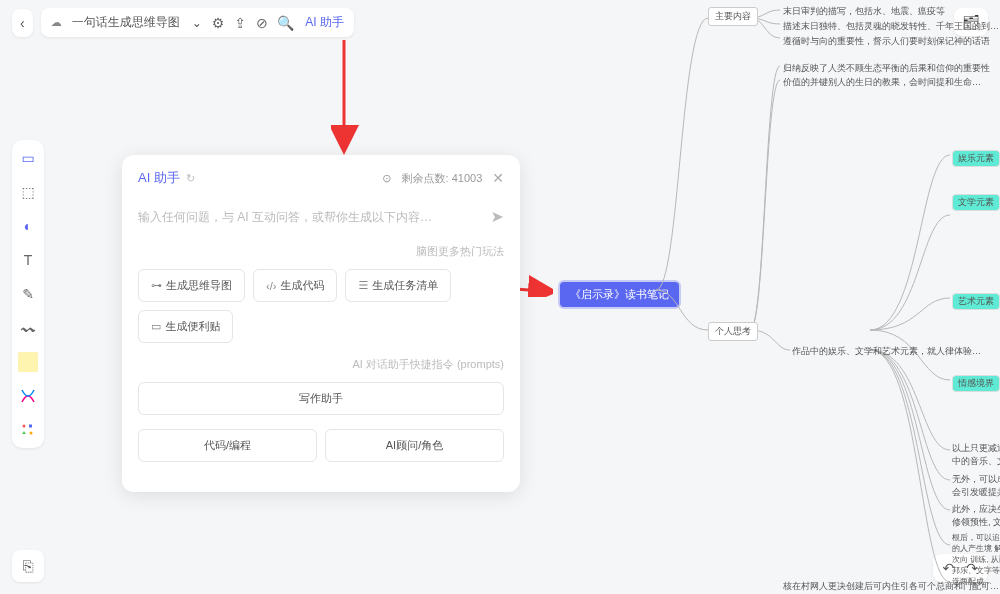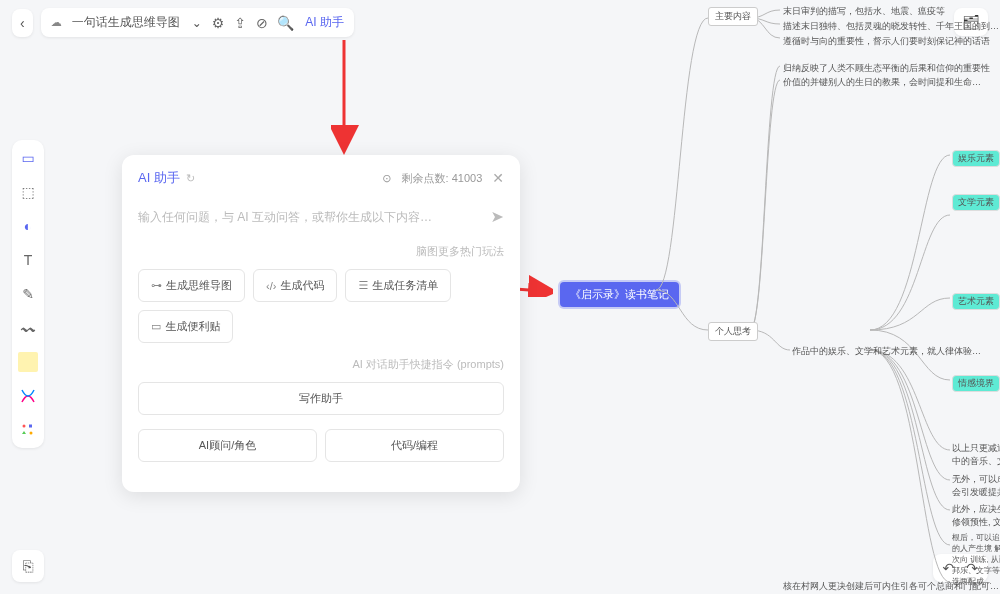--- a/index.html
+++ b/index.html
@@ -362,22 +362,22 @@
     <div class="action-btn">
         <span class="mini-icon">▭</span>
         <span>生成便利贴</span>
       </div>
   </div>
   <div class="section-label">AI 对话助手快捷指令 (prompts)</div>
   <div class="btn-row">
     <div class="action-btn wide">写作助手</div>
   </div>
   <div class="btn-row">
+    <div class="action-btn wide">代码/编程</div>
     <div class="action-btn wide">AI顾问/角色</div>
-    <div class="action-btn wide">代码/编程</div>
   </div>
 </div>
 
 <div class="center-node">《启示录》读书笔记</div>
 
 <svg class="connectors">
 
   <path d="M116 310 C140 310 140 38 168 38"></path>
 
   <path d="M116 310 C140 310 140 350 168 350"></path>

